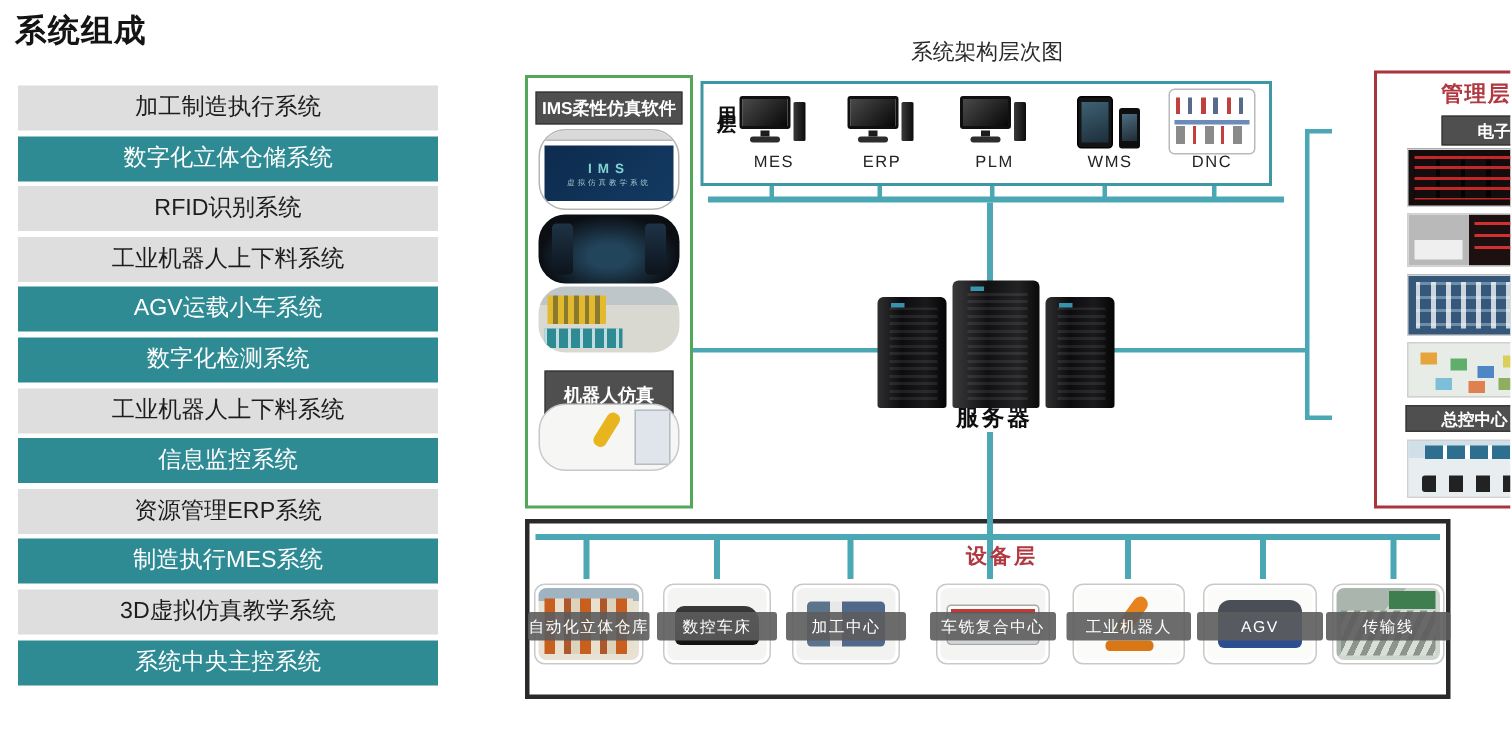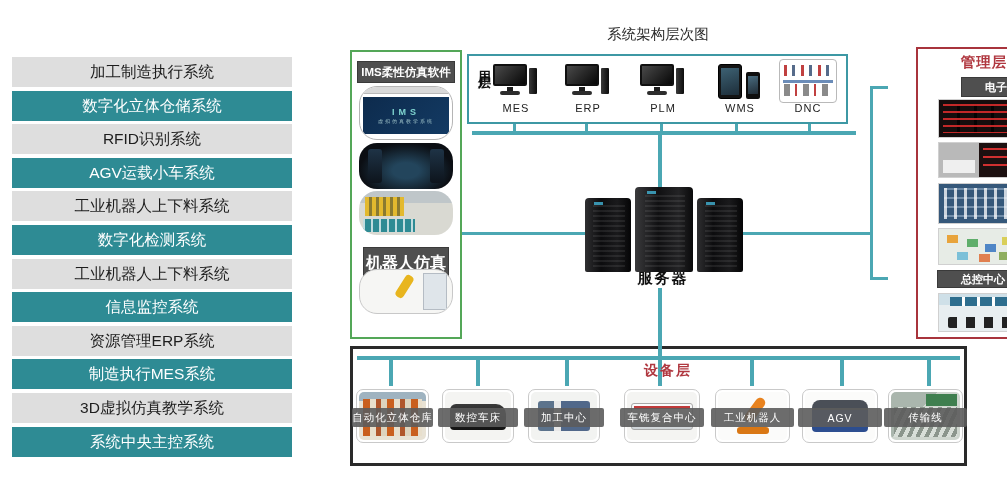--- a/index.html
+++ b/index.html
@@ -17,21 +17,21 @@
   
   .diagram-title{position:absolute;left:558px;top:25px;width:200px;text-align:center;font-size:14.5px;color:#2a2a2a;}
 
   
   .line{position:absolute;background:#4ba7b3;}
 
   
   .sim-panel{position:absolute;left:350px;top:50px;width:112px;height:289px;border:2px solid #54a758;background:#fff;}
   .chip{position:absolute;background:#4f4f4f;color:#fff;font-weight:bold;display:flex;align-items:center;justify-content:center;border:1px solid #3a3a3a;}
   .chip.c-ims{left:5px;top:9px;width:98px;height:22px;font-size:11.5px;}
-  .chip.c-robot{left:11px;top:195px;width:86px;height:32px;font-size:16px;}
+  .chip.c-robot{left:11px;top:195px;width:86px;height:32px;font-size:12px;}
   .art{position:absolute;overflow:hidden;border-radius:18px;}
   .g-ims{left:7px;top:34px;width:94px;height:54px;background:#fff;border:1px solid #b5b5b5;}
   .g-ims .bar{height:7px;background:#d9d9d9;border-bottom:1px solid #b9b9b9;}
   .g-ims .scr{position:absolute;left:3px;right:3px;top:10px;bottom:5px;background:linear-gradient(135deg,#0d2b4d,#133a63);
     display:flex;flex-direction:column;align-items:center;justify-content:center;gap:1px;}
   .g-ims .ims-t{color:#7fd4d0;font-size:9px;font-weight:bold;letter-spacing:4px;}
   .g-ims .ims-s{color:#9fc3c9;font-size:5px;letter-spacing:2px;}
   .g-dark{left:7px;top:91px;width:94px;height:46px;background:radial-gradient(ellipse at 50% 60%,#23455c 0 20%,#0b0e13 70%);}
   .g-dark::before,.g-dark::after{content:"";position:absolute;top:14%;width:15%;height:72%;background:linear-gradient(180deg,#1e3346,#0d141c);border-radius:3px;}
   .g-dark::before{left:10%;} .g-dark::after{right:10%;}
@@ -141,26 +141,27 @@
     background:repeating-linear-gradient(115deg,#8b958c 0 4px,#d8ded8 4px 8px);}
   .d7::after{content:"";position:absolute;top:4%;right:4%;width:46%;height:26%;background:#3f7f4f;}
 
   .z-top{z-index:6;}
 </style>
 </head>
 <body>
 
 <div class="stage">
 
+  <h1 class="page-title">系统组成</h1>
   <div class="sidebar" id="sidebar">
       <div class="sb-item gray">加工制造执行系统</div>
       <div class="sb-item teal">数字化立体仓储系统</div>
       <div class="sb-item gray">RFID识别系统</div>
+      <div class="sb-item gray">工业机器人上下料系统</div>
       <div class="sb-item teal">AGV运载小车系统</div>
-      <div class="sb-item gray">工业机器人上下料系统</div>
       <div class="sb-item teal">数字化检测系统</div>
       <div class="sb-item gray">工业机器人上下料系统</div>
       <div class="sb-item teal">信息监控系统</div>
       <div class="sb-item gray">资源管理ERP系统</div>
       <div class="sb-item teal">制造执行MES系统</div>
       <div class="sb-item gray">3D虚拟仿真教学系统</div>
       <div class="sb-item teal">系统中央主控系统</div>
     </div>
 
   <div class="diagram-title">系统架构层次图</div>

